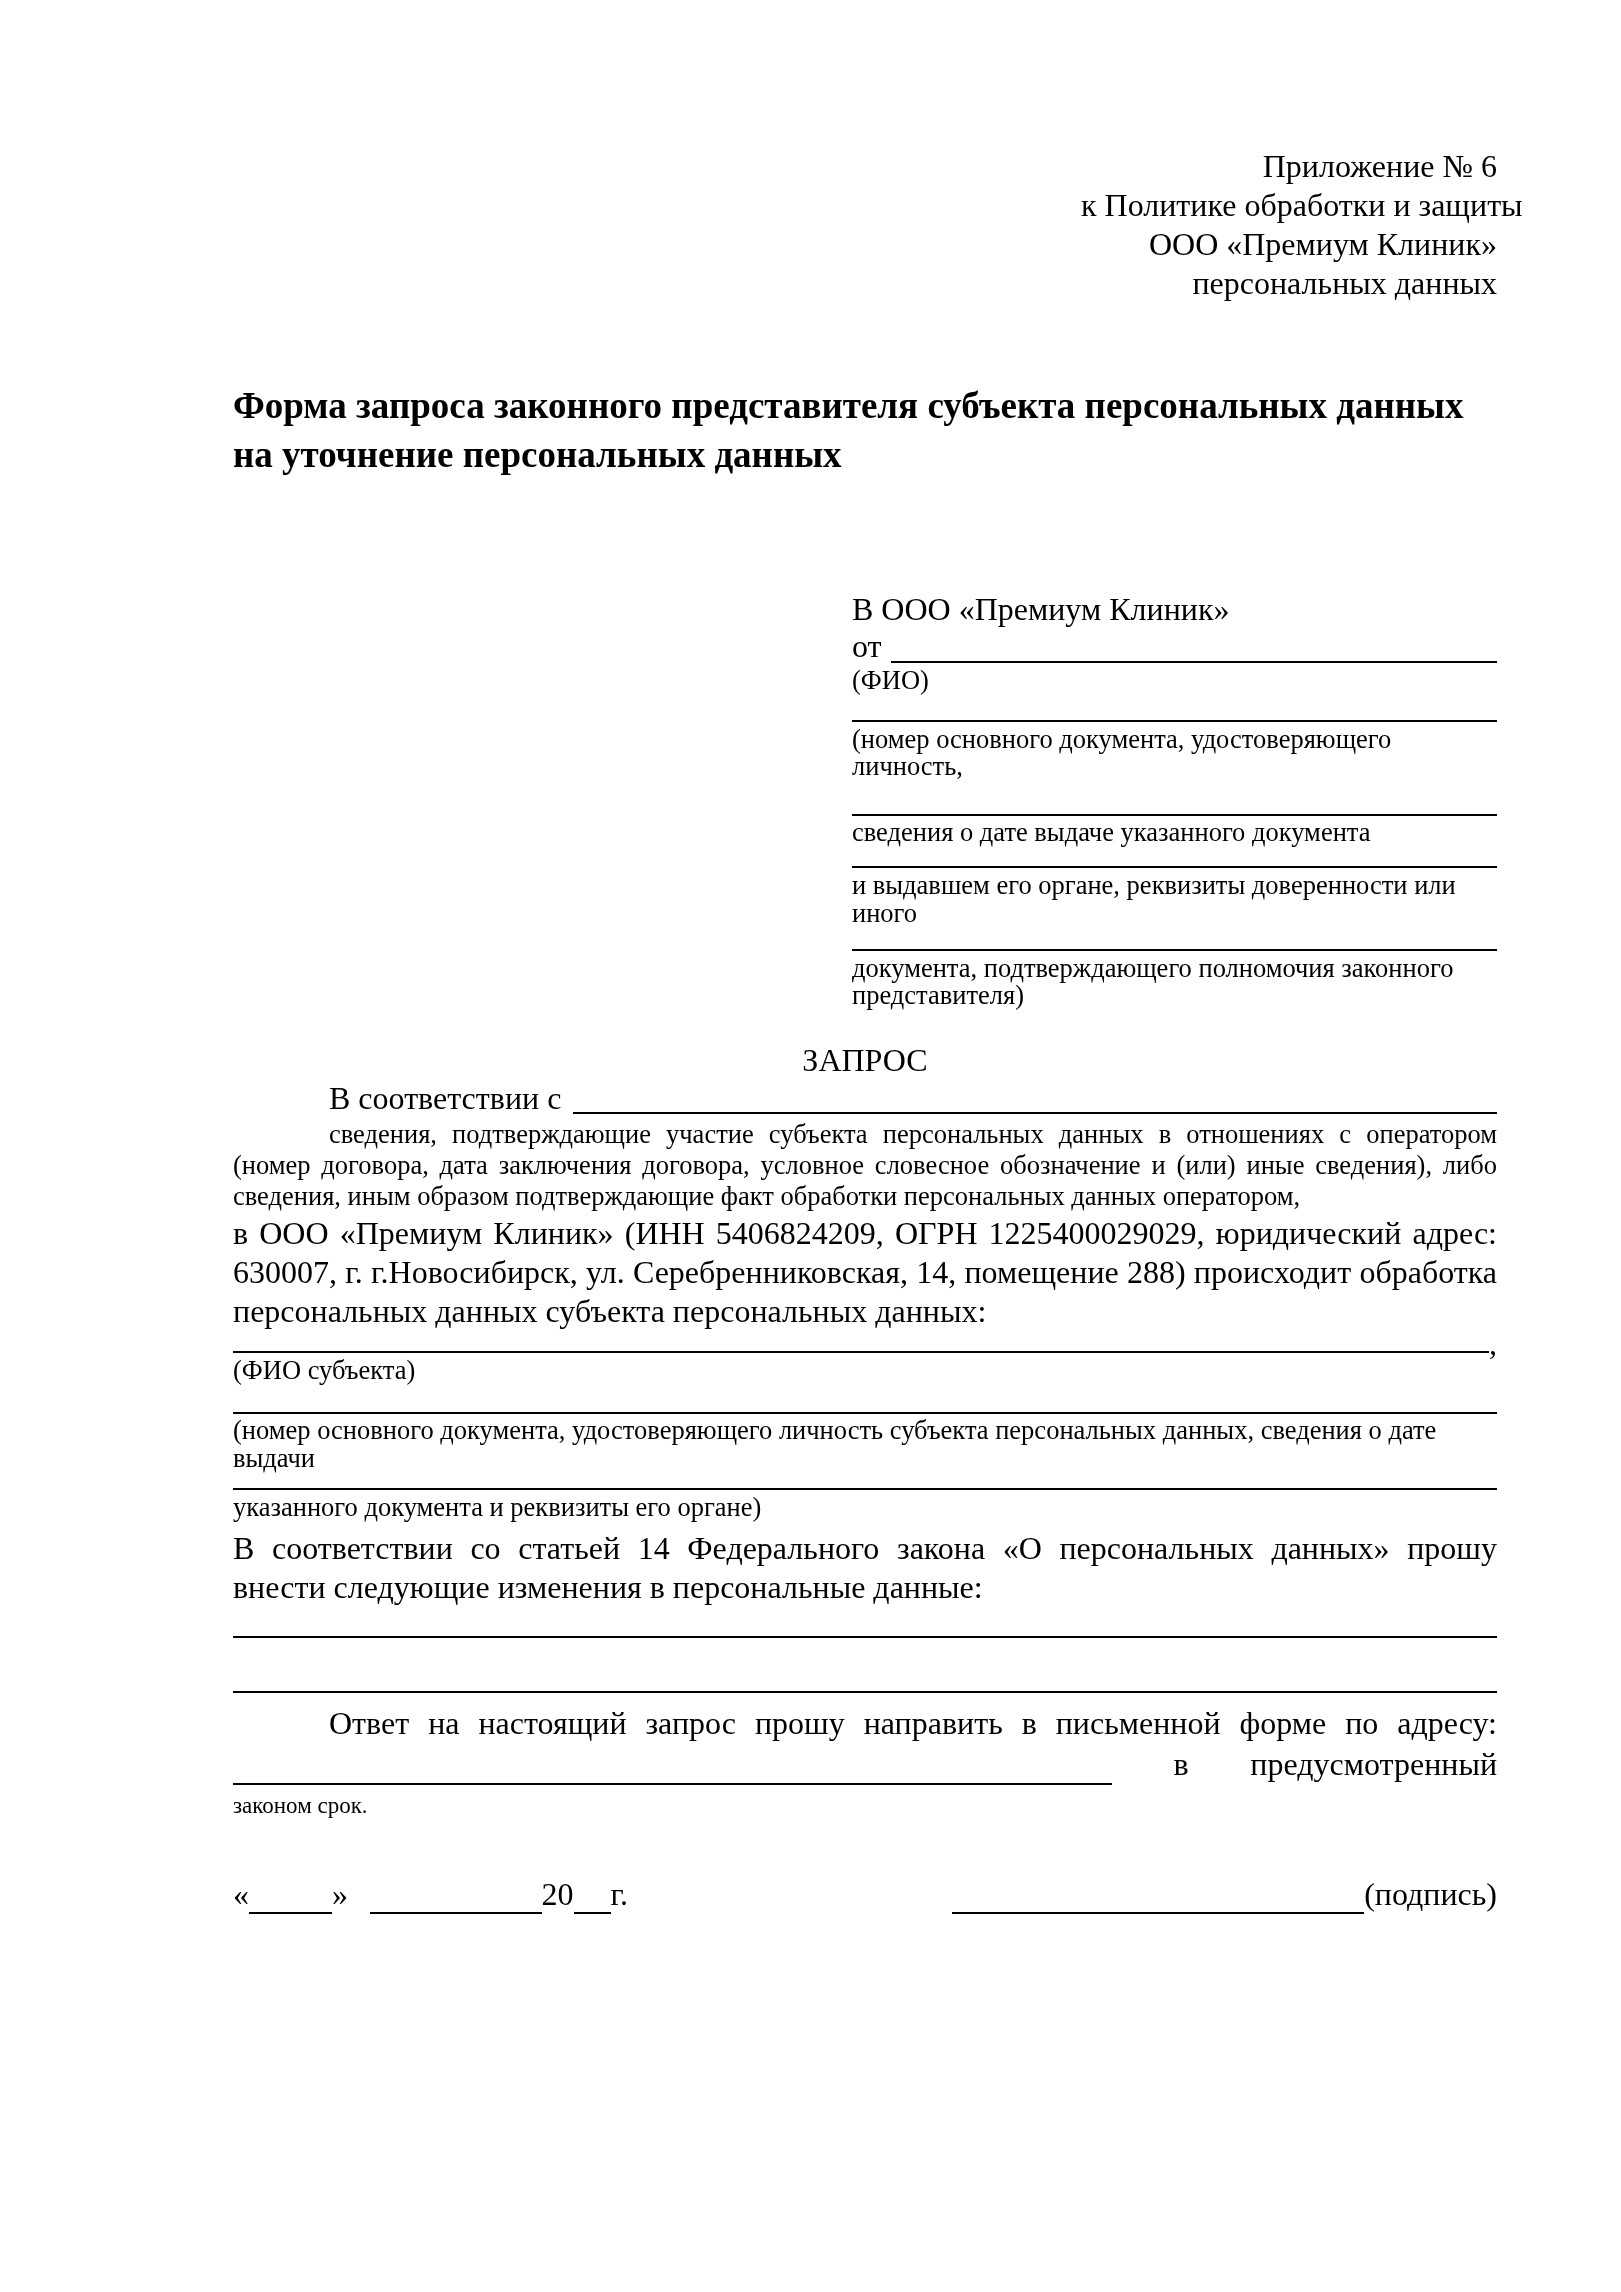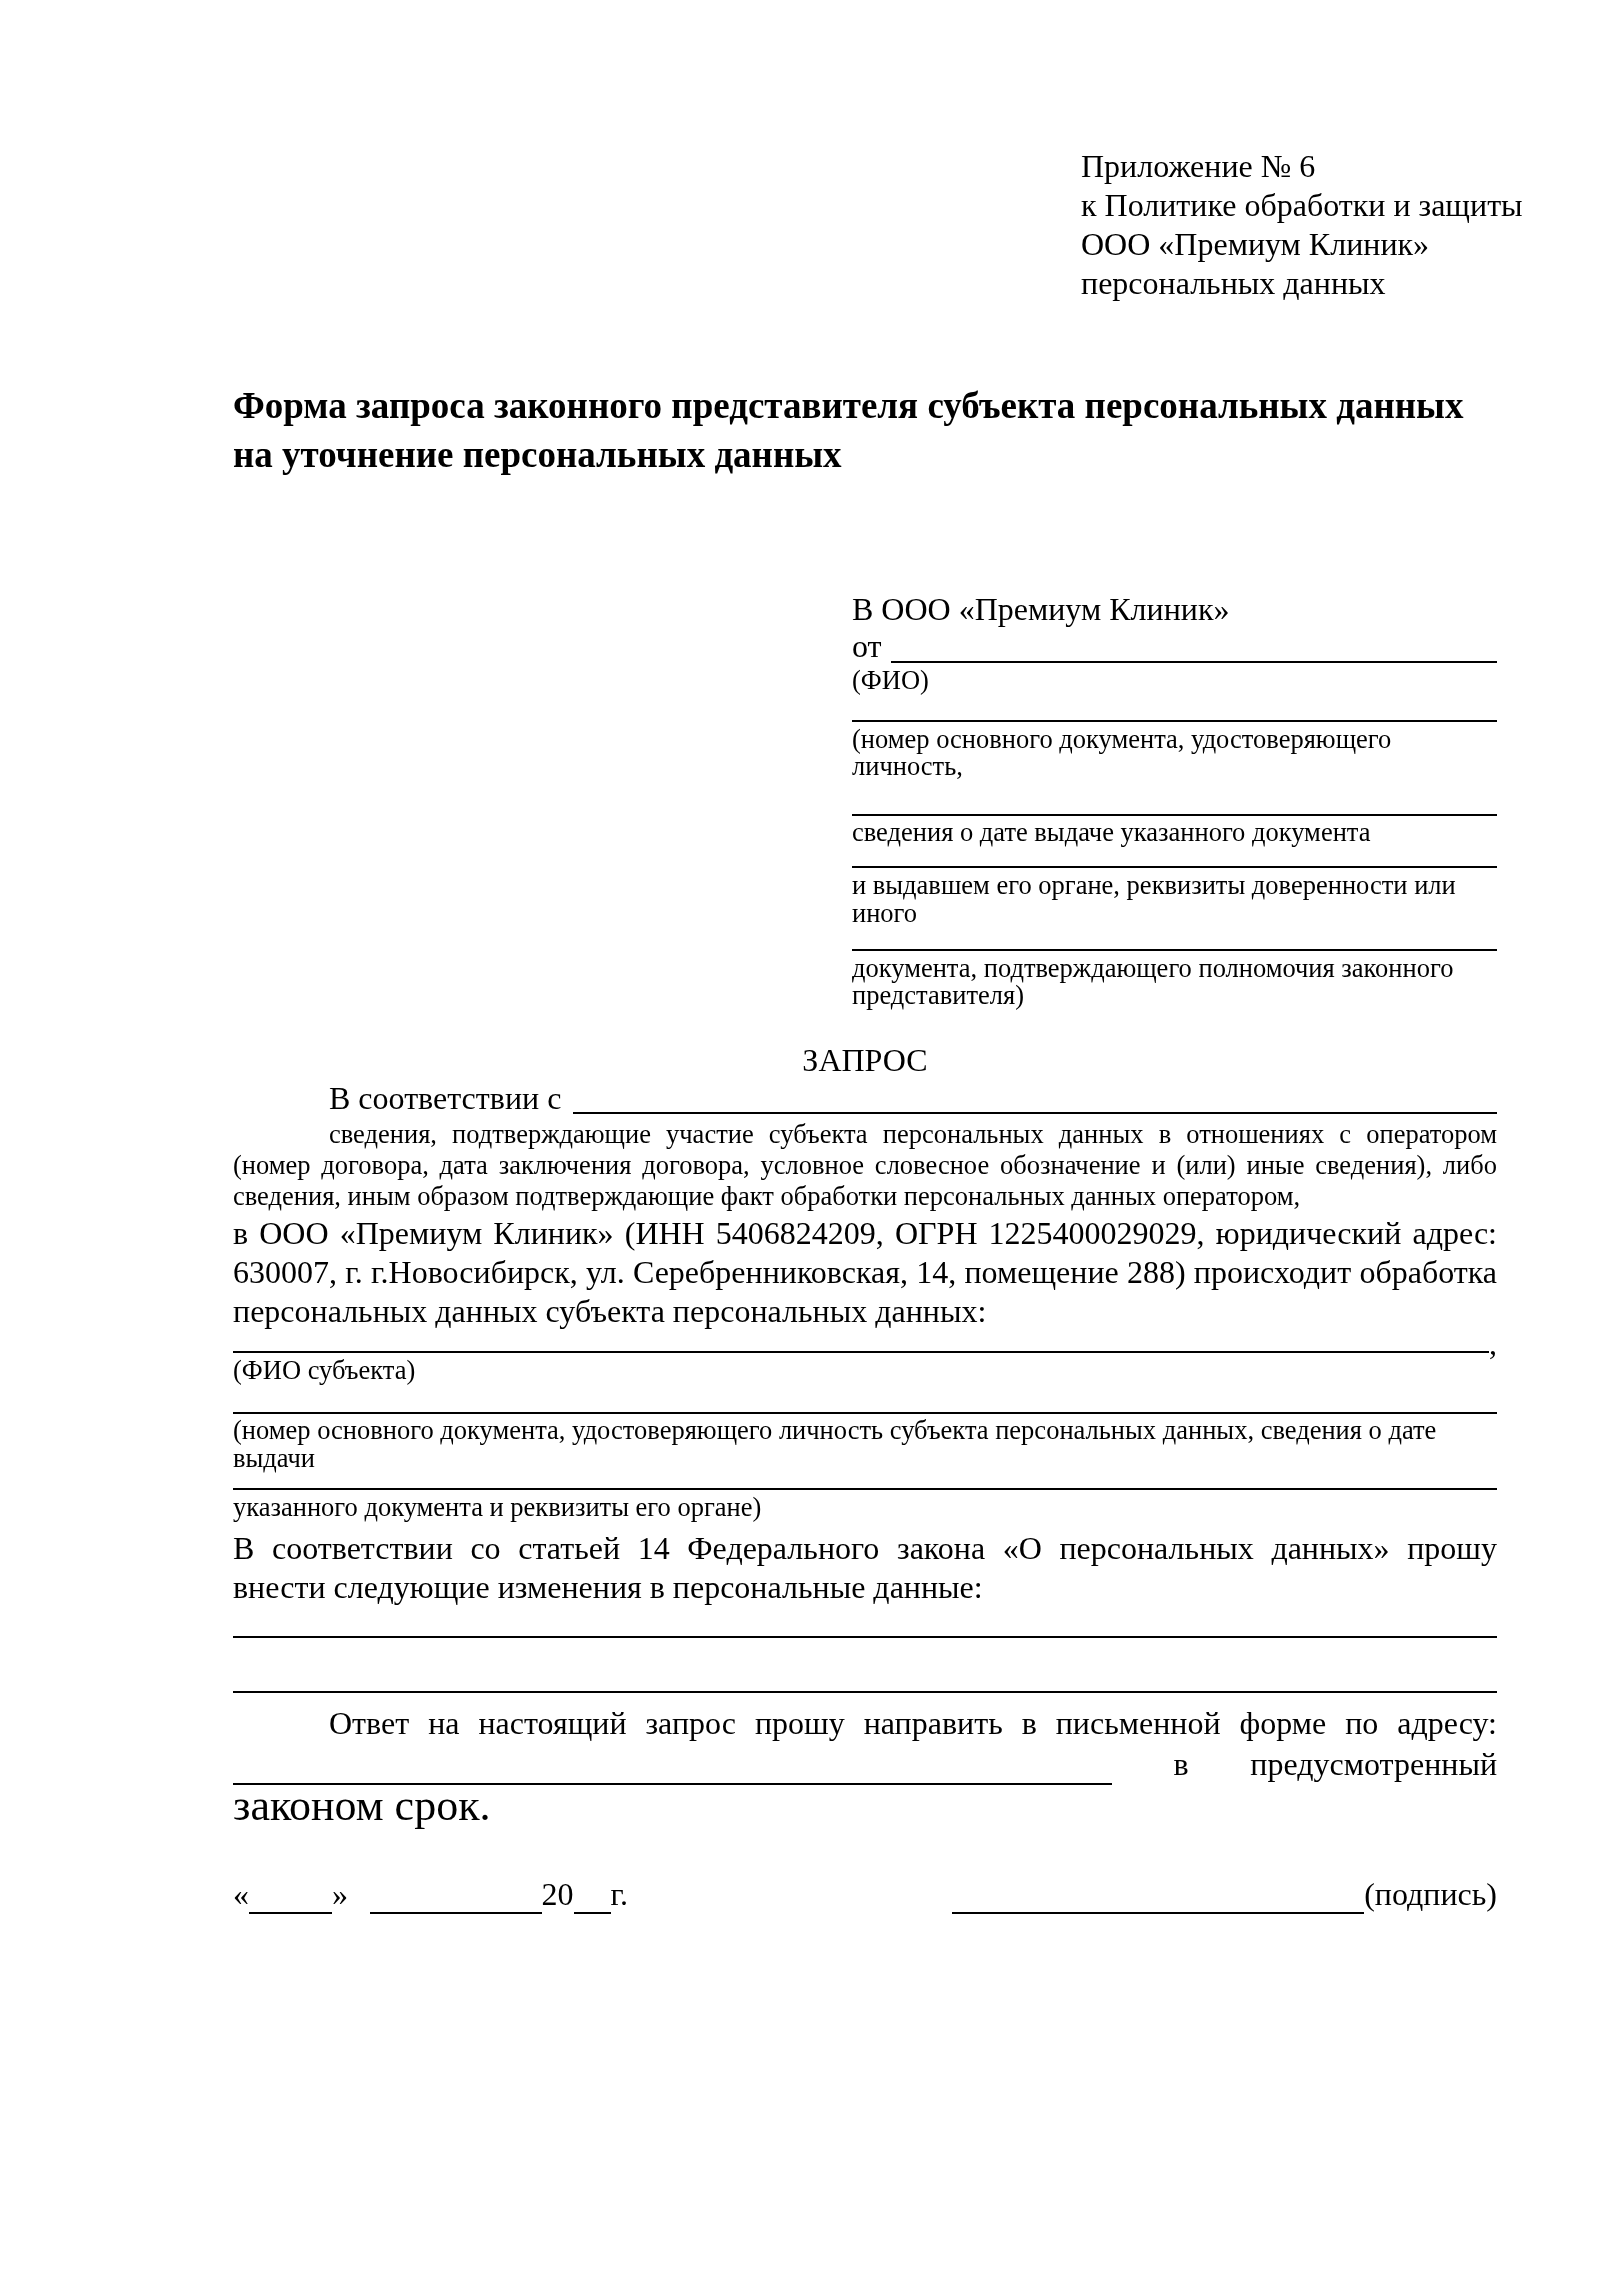--- a/index.html
+++ b/index.html
@@ -20,20 +20,21 @@
     width: 1264px;
   }
 
   
   .annex {
     margin-top: 147px;
     margin-left: 848px;
     font-size: 32px;
     line-height: 39px;
     white-space: nowrap;
+    text-align: right;
   }
 
   
   .title {
     margin-top: 78px;
     font-size: 37px;
     font-weight: bold;
     line-height: 49px;
     text-align: left;
   }
@@ -117,21 +118,21 @@
     text-align-last: justify;
   }
   .reply-row2 {
     display: flex;
     justify-content: space-between;
     height: 41px;
     line-height: 41px;
     font-size: 32px;
   }
   .address-blank { width: 879px; align-self: stretch; }
-  .reply-line3 { font-size: 44px; line-height: 41px; }
+  .reply-line3 { font-size: 23px; line-height: 41px; }
 
   .footer-row {
     margin-top: 49px;
     display: flex;
     justify-content: space-between;
     font-size: 32px;
     line-height: 39px;
   }
   .date-group, .sign-group { display: flex; }
   .date-blank-day   { width: 83px;  align-self: stretch; }

